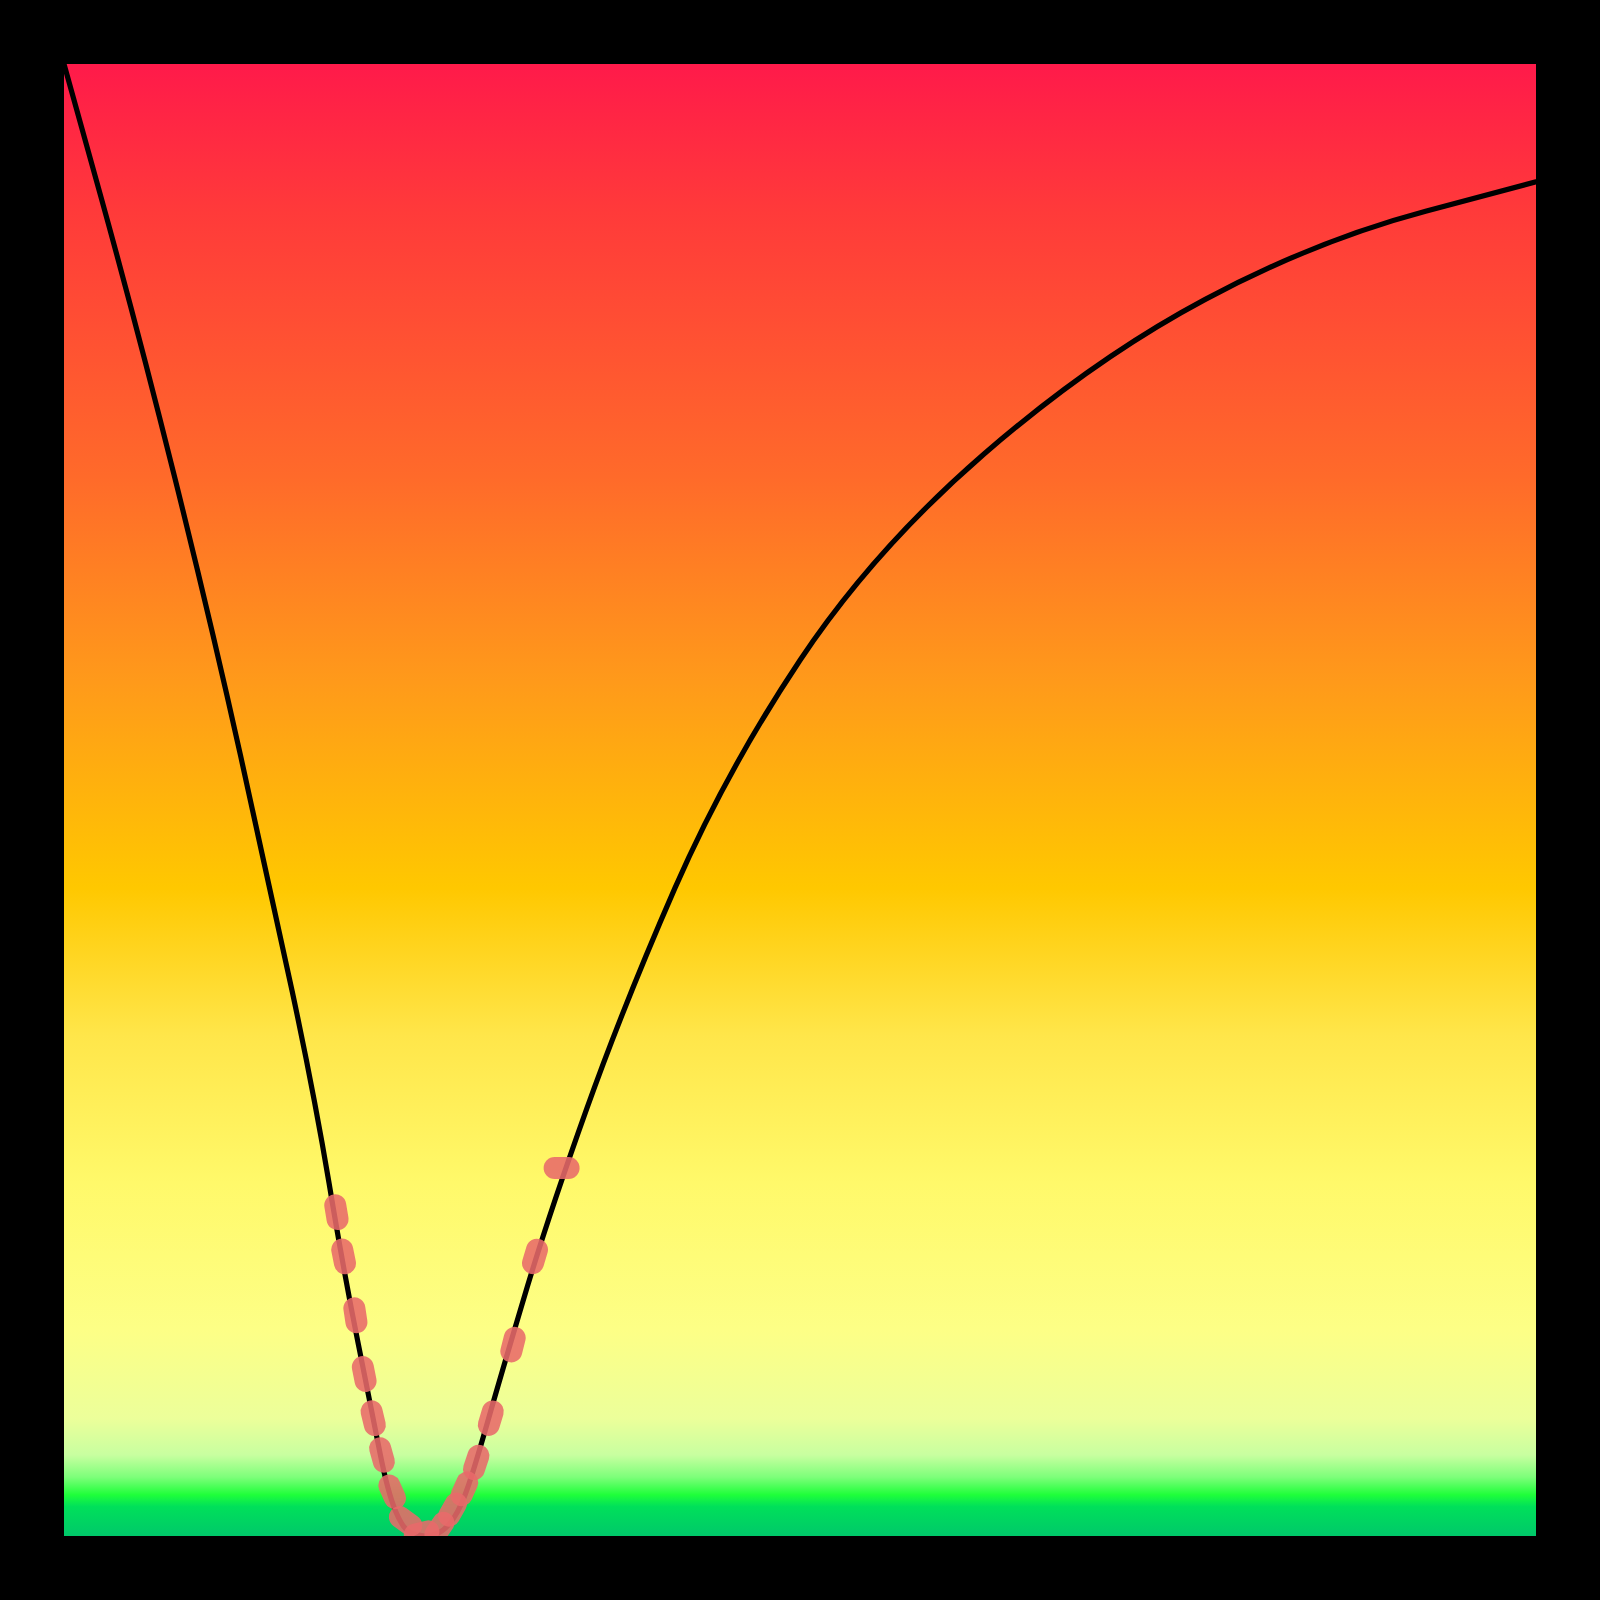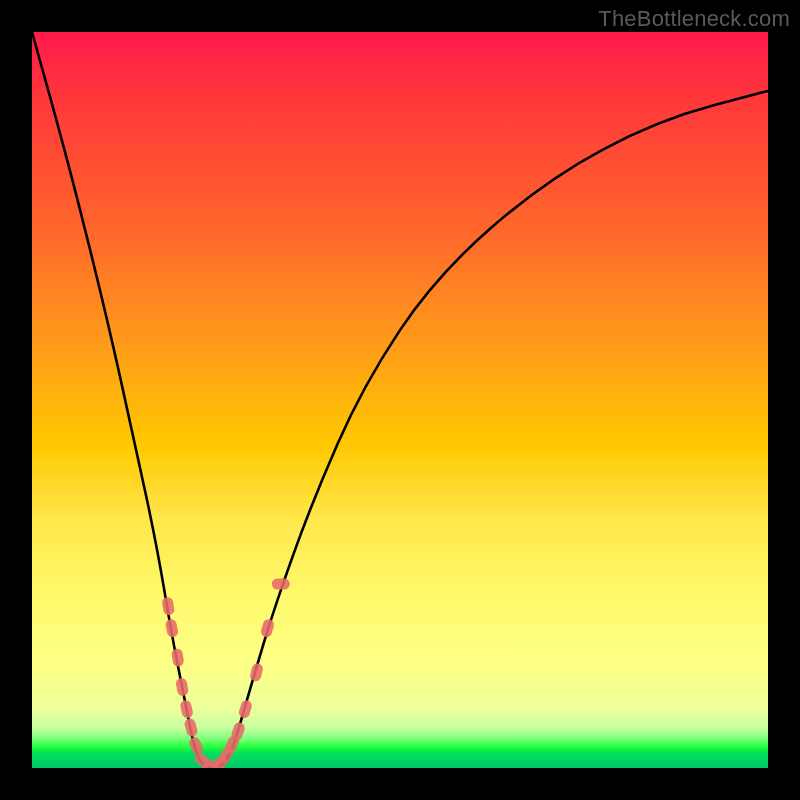--- a/index.html
+++ b/index.html
@@ -61,21 +61,20 @@
   .marker {
     fill: #e86a6a;
     stroke: none;
     opacity: 0.88;
   }
 </style>
 </head>
 <body>
 
 <div class="frame">
-  <div class="watermark">TheBottleneck.com</div>
   <div class="plot-area">
     <svg class="curve" viewBox="0 0 736 736" preserveAspectRatio="none">
       <path id="curve-path" fill="none" stroke="#000" stroke-width="2.6" stroke-linecap="round" d="M 0.0 0.0 Q 0.0 0.0 18.4 66.2 Q 36.8 132.5 55.2 206.1 Q 73.6 279.7 88.3 345.9 Q 103.0 412.2 114.1 463.7 Q 125.1 515.2 132.5 559.4 Q 139.8 603.5 147.2 640.3 Q 154.6 677.1 158.2 695.5 Q 161.9 713.9 165.6 723.1 Q 169.3 732.3 173.0 734.2 Q 176.6 736.0 180.3 736.0 Q 184.0 736.0 187.7 734.2 Q 191.4 732.3 195.0 726.8 Q 198.7 721.3 202.4 710.2 Q 206.1 699.2 213.4 673.4 Q 220.8 647.7 231.8 610.9 Q 242.9 574.1 261.3 522.6 Q 279.7 471.0 305.4 412.2 Q 331.2 353.3 368.0 298.1 Q 404.8 242.9 460.0 195.0 Q 515.2 147.2 570.4 117.8 Q 625.6 88.3 680.8 73.6 T 736.0 58.9"></path>
       <g id="markers-group">
           <rect x="127.2" y="568.6" width="18" height="11" rx="5.5" ry="5.5" class="marker" transform="rotate(80.5 136.2 574.1)"></rect>
           <rect x="130.8" y="590.7" width="18" height="11" rx="5.5" ry="5.5" class="marker" transform="rotate(78.7 139.8 596.2)"></rect>
           <rect x="136.7" y="620.1" width="18" height="11" rx="5.5" ry="5.5" class="marker" transform="rotate(81.5 145.7 625.6)"></rect>
           <rect x="141.1" y="649.5" width="18" height="11" rx="5.5" ry="5.5" class="marker" transform="rotate(78.7 150.1 655.0)"></rect>
           <rect x="145.6" y="671.6" width="18" height="11" rx="5.5" ry="5.5" class="marker" transform="rotate(76.5 154.6 677.1)"></rect>
           <rect x="150.0" y="690.0" width="18" height="11" rx="5.5" ry="5.5" class="marker" transform="rotate(74.4 159.0 695.5)"></rect>

